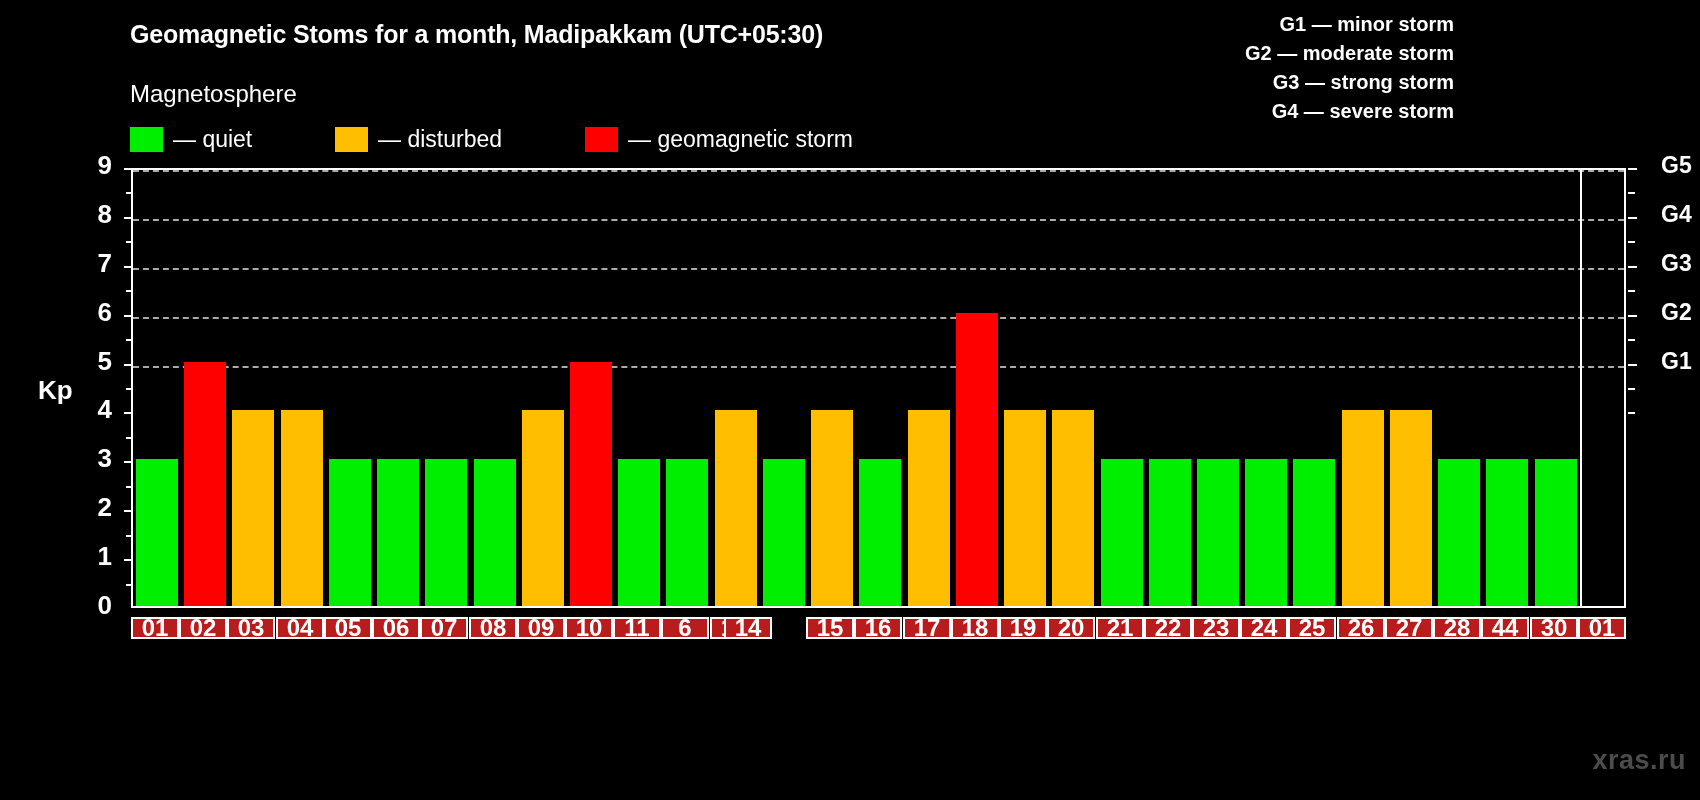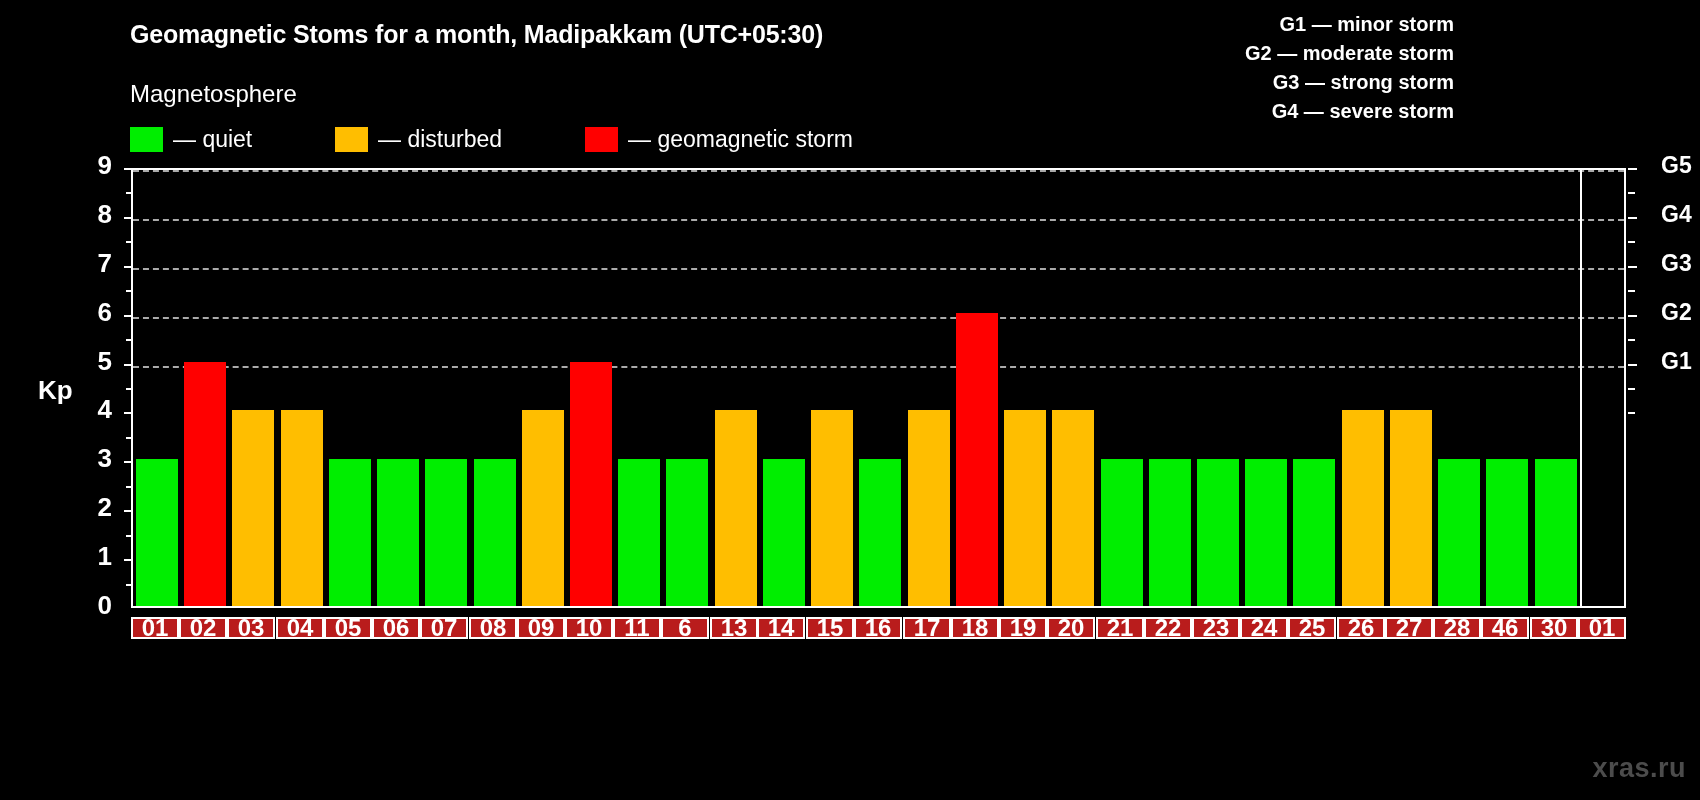--- a/index.html
+++ b/index.html
@@ -96,21 +96,21 @@
   }
   .day-cell span { font-size: 24px; font-weight: bold; color: #ffffff; line-height: 1; }
 
   
   .x-axis-title {
     position: absolute; left: 0; right: 0; top: 678px;
     text-align: center; font-size: 25px; font-weight: bold; color: #ffffff;
   }
   #x-axis-title-inner { position: relative; left: -48px; }
   .watermark {
-    position: absolute; right: 14px; bottom: 16px;
+    position: absolute; right: 14px; bottom: 24px;
     font-size: 27px; font-weight: bold; color: #4c4c4c;
     letter-spacing: 0.5px;
   }
 </style>
 </head>
 <body>
 
 <div id="root">
 
   <div class="chart-title">Geomagnetic Stoms for a month, Madipakkam (UTC+05:30)</div>
@@ -268,21 +268,21 @@
       </div>
       <div class="day-cell" style="left: 482px; width: 48px;">
         <span>11</span>
       </div>
       <div class="day-cell" style="left: 530px; width: 48px;">
         <span>6</span>
       </div>
       <div class="day-cell" style="left: 579px; width: 48px;">
         <span>13</span>
       </div>
-      <div class="day-cell" style="left: 626px; width: 48px; text-align: center;">
+      <div class="day-cell" style="left: 593px; width: 48px; text-align: center;">
         <span>14</span>
       </div>
       <div class="day-cell" style="left: 675px; width: 48px;">
         <span>15</span>
       </div>
       <div class="day-cell" style="left: 723px; width: 48px;">
         <span>16</span>
       </div>
       <div class="day-cell" style="left: 772px; width: 48px;">
         <span>17</span>
@@ -314,21 +314,21 @@
       <div class="day-cell" style="left: 1206px; width: 48px;">
         <span>26</span>
       </div>
       <div class="day-cell" style="left: 1254px; width: 48px;">
         <span>27</span>
       </div>
       <div class="day-cell" style="left: 1302px; width: 48px;">
         <span>28</span>
       </div>
       <div class="day-cell" style="left: 1350px; width: 48px;">
-        <span>46</span>
+        <span>44</span>
       </div>
       <div class="day-cell" style="left: 1399px; width: 48px;">
         <span>30</span>
       </div>
       <div class="day-cell" style="left: 1447px; width: 48px;">
         <span>01</span>
       </div>
     </div>
 
 

